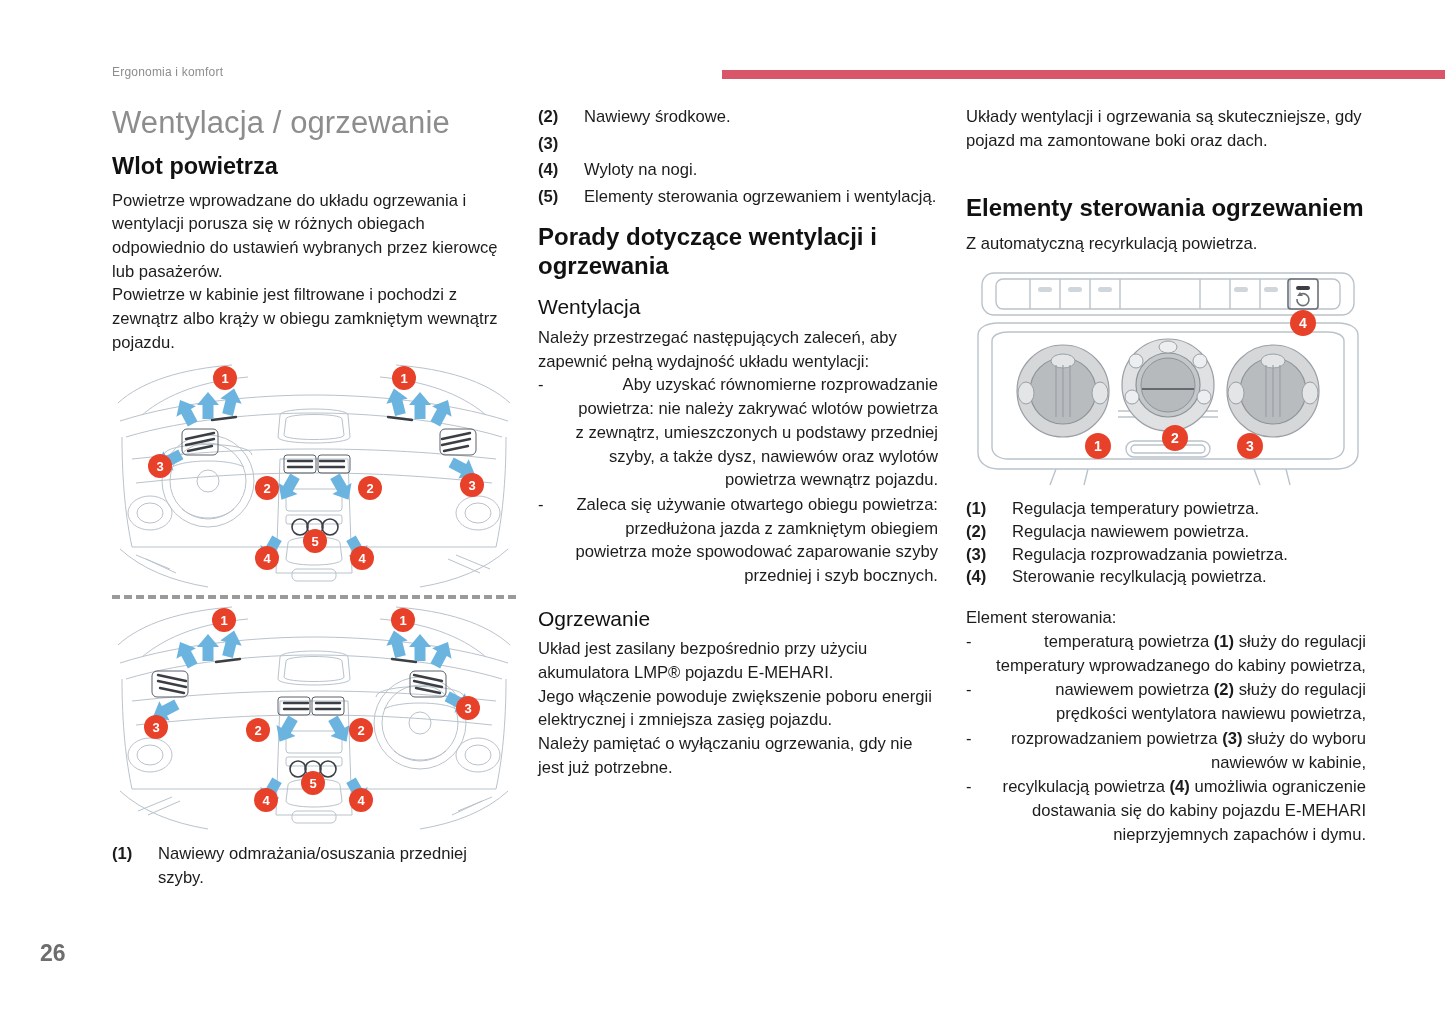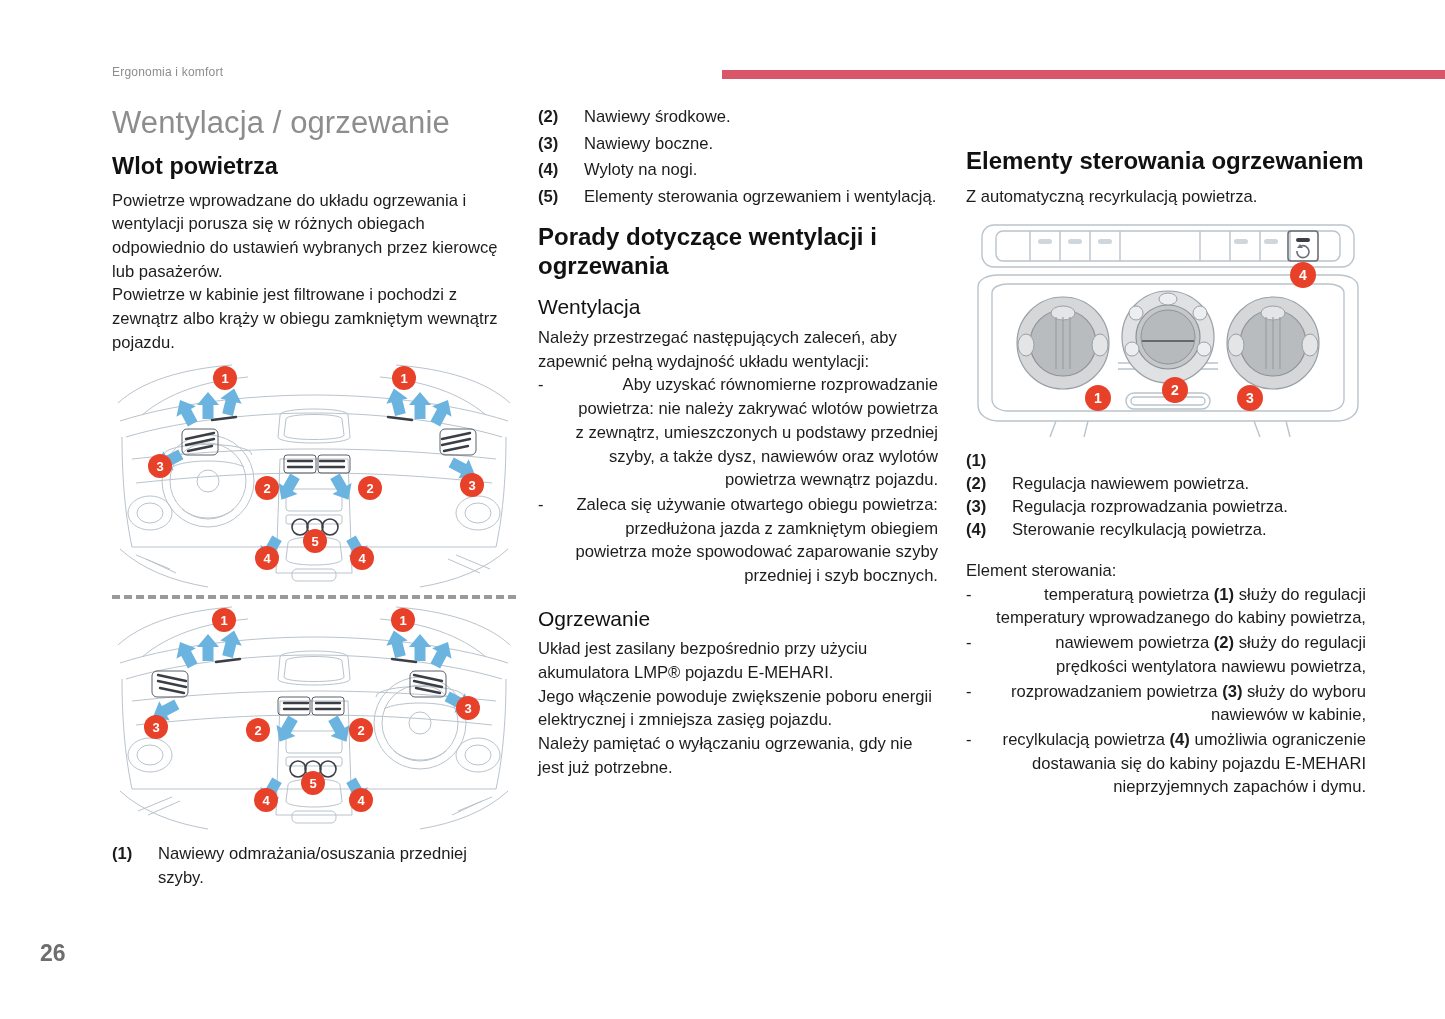--- a/index.html
+++ b/index.html
@@ -328,21 +328,20 @@
 
   <div class="col col-2">
 
     <ul class="ref-list">
       <li>
         <span class="num">(2)</span>
         <span class="txt">Nawiewy środkowe.</span>
       </li>
       <li>
         <span class="num">(3)</span>
-        <span class="txt">Nawiewy boczne.</span>
       </li>
       <li>
         <span class="num">(4)</span>
         <span class="txt">Wyloty na nogi.</span>
       </li>
       <li>
         <span class="num">(5)</span>
         <span class="txt">Elementy sterowania ogrzewaniem i wentylacją.</span>
       </li>
     </ul>
@@ -364,20 +363,21 @@
     </ul>
 
     <h3 class="sub2" style="margin-top:18px;">Ogrzewanie</h3>
     <p class="body">Układ jest zasilany bezpośrednio przy użyciu akumulatora LMP® pojazdu E-MEHARI.</p>
     <p class="body">Jego włączenie powoduje zwiększenie poboru energii elektrycznej i zmniejsza zasięg pojazdu.</p>
     <p class="body">Należy pamiętać o wyłączaniu ogrzewania, gdy nie jest już potrzebne.</p>
   </div>
 
   <div class="col col-3">
 
+    <p class="body">Układy wentylacji i ogrzewania są skuteczniejsze, gdy pojazd ma zamontowane boki oraz dach.</p>
 
     <h2 class="sub big" style="margin-top:42px;">Elementy sterowania ogrzewaniem</h2>
     <p class="body">Z automatyczną recyrkulacją powietrza.</p>
 
     <div class="gap-s"></div>
 
     <div class="fig">
       <svg viewBox="0 0 404 224" xmlns="http://www.w3.org/2000/svg" aria-hidden="true">
 
         <g fill="none" stroke="#b9c3cc" stroke-width="1.4">
@@ -453,20 +453,21 @@
             <text x="284" y="186">3</text>
         </g>
       </svg>
     </div>
 
     <div class="gap-s"></div>
 
     <ul class="ref-list tight">
       <li>
         <span class="num">(1)</span>
+        <span class="txt">Regulacja temperatury powietrza.</span>
       </li>
       <li>
         <span class="num">(2)</span>
         <span class="txt">Regulacja nawiewem powietrza.</span>
       </li>
       <li>
         <span class="num">(3)</span>
         <span class="txt">Regulacja rozprowadzania powietrza.</span>
       </li>
       <li>

